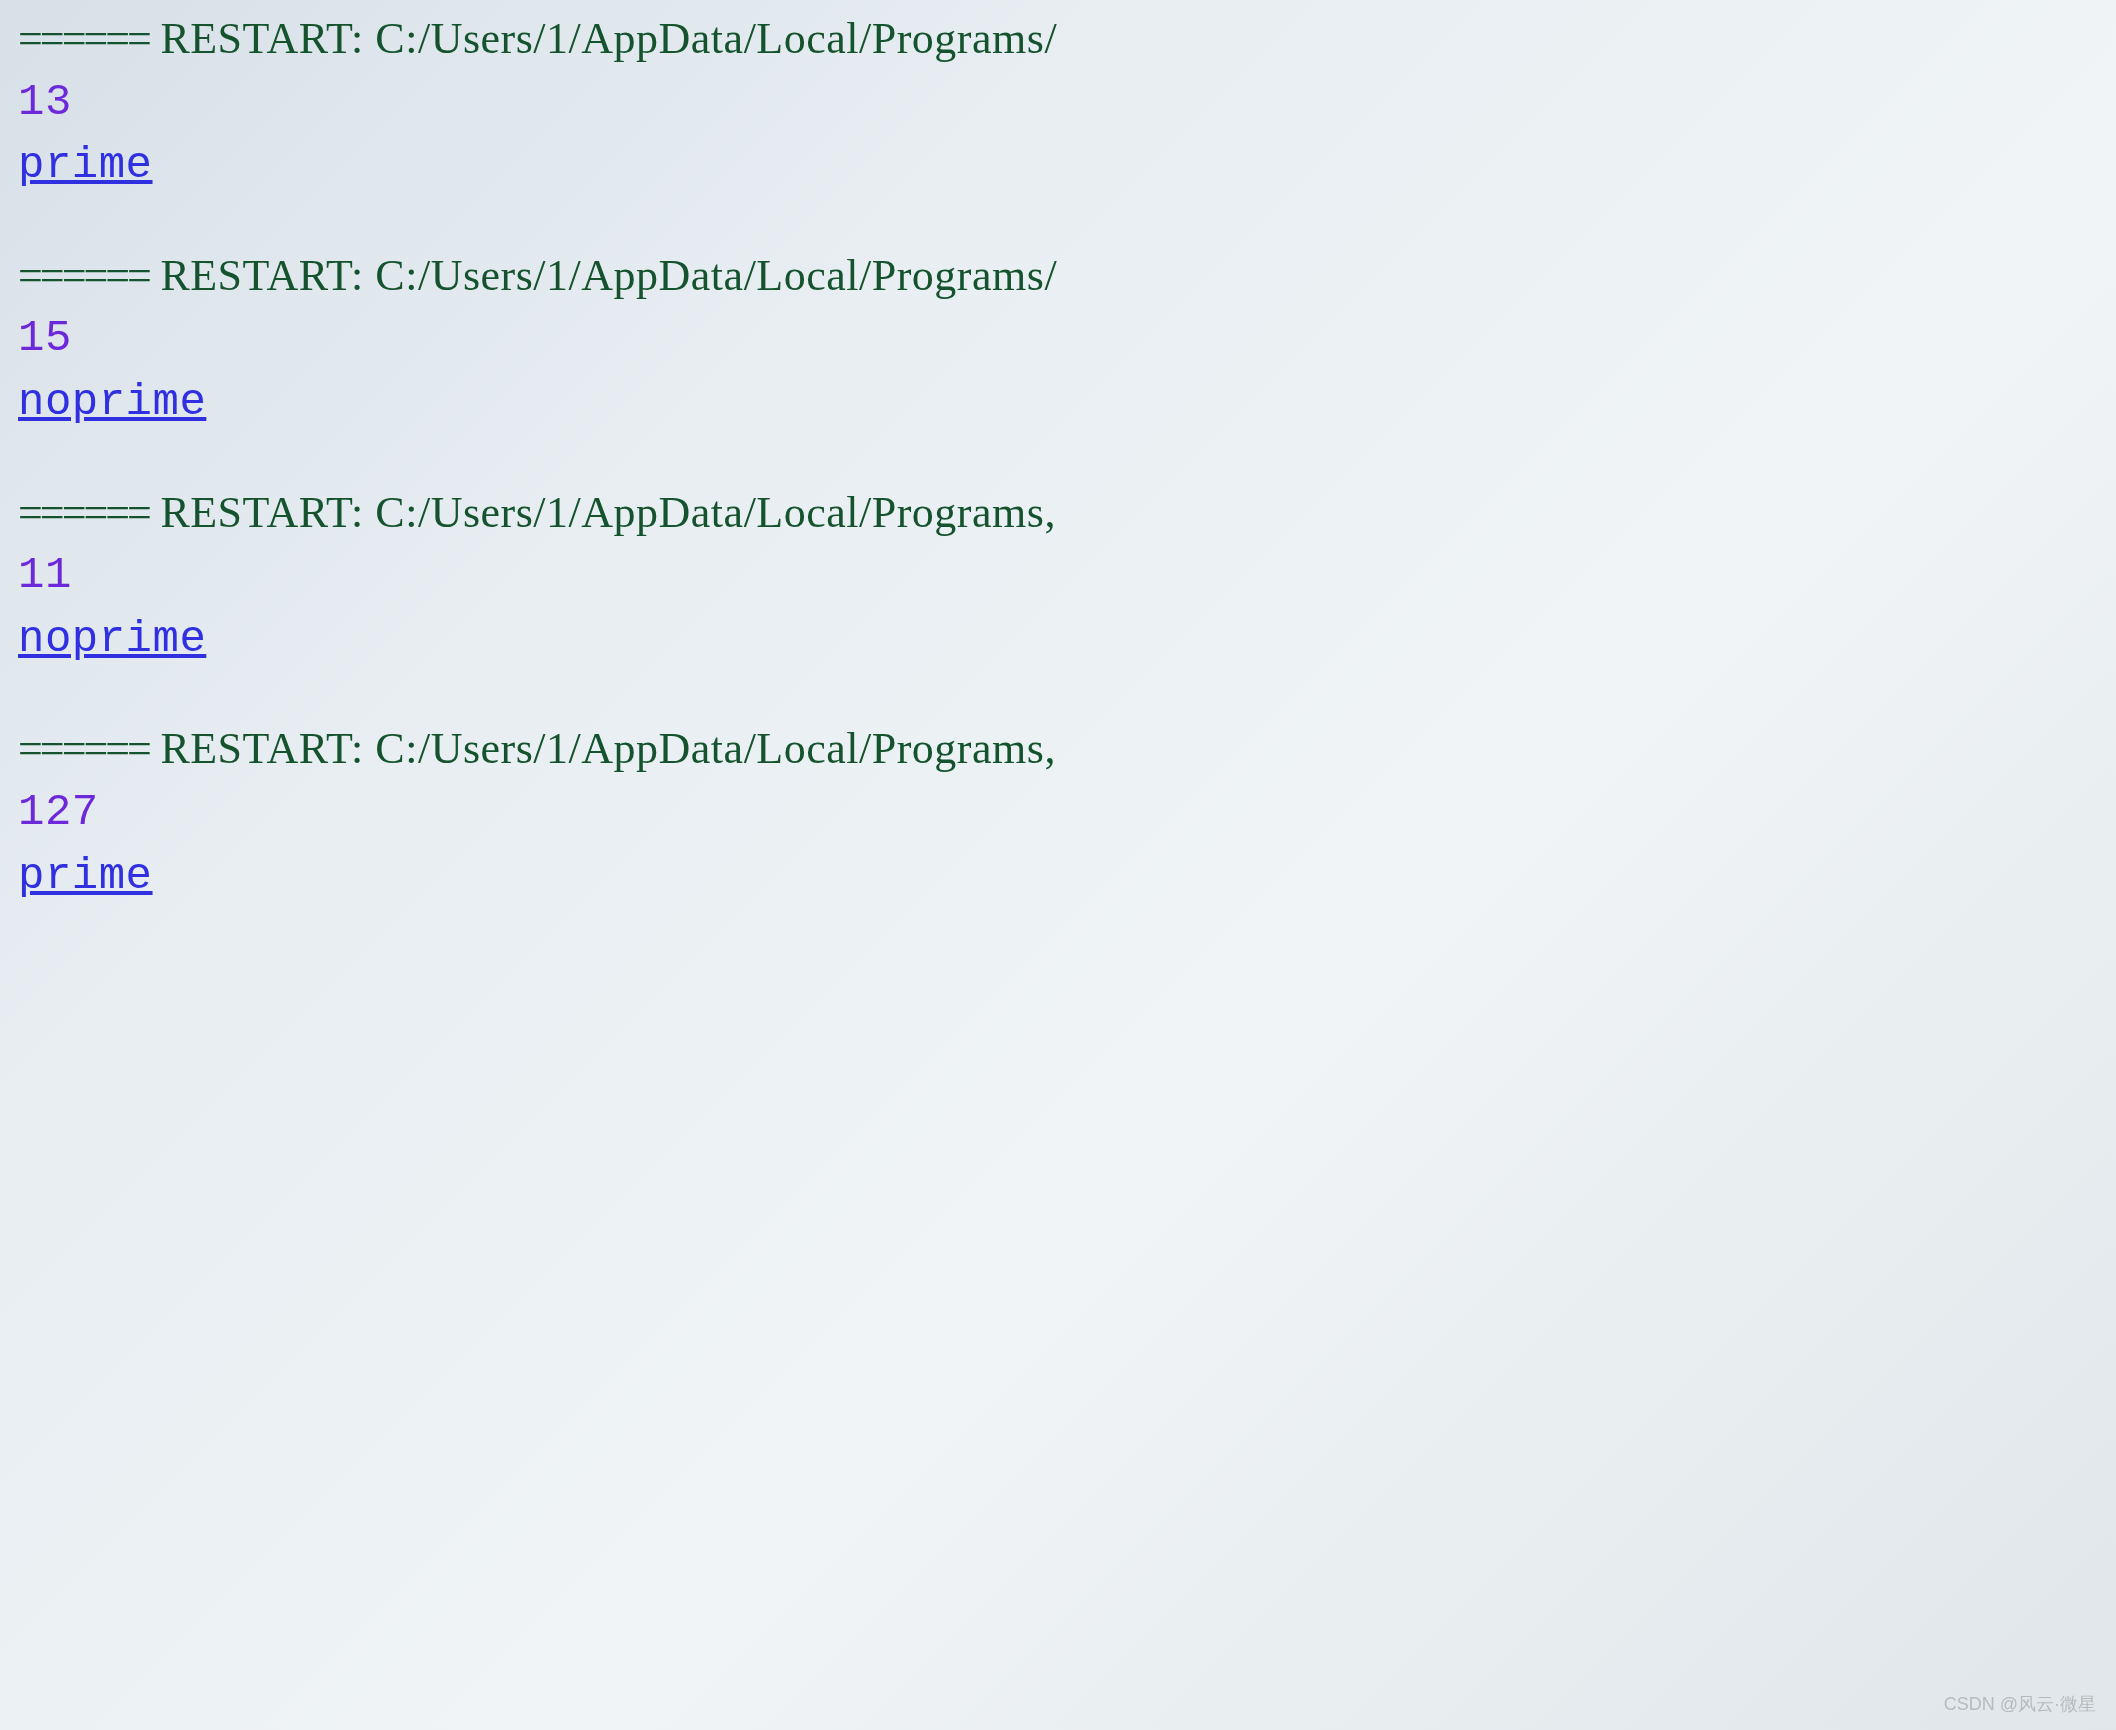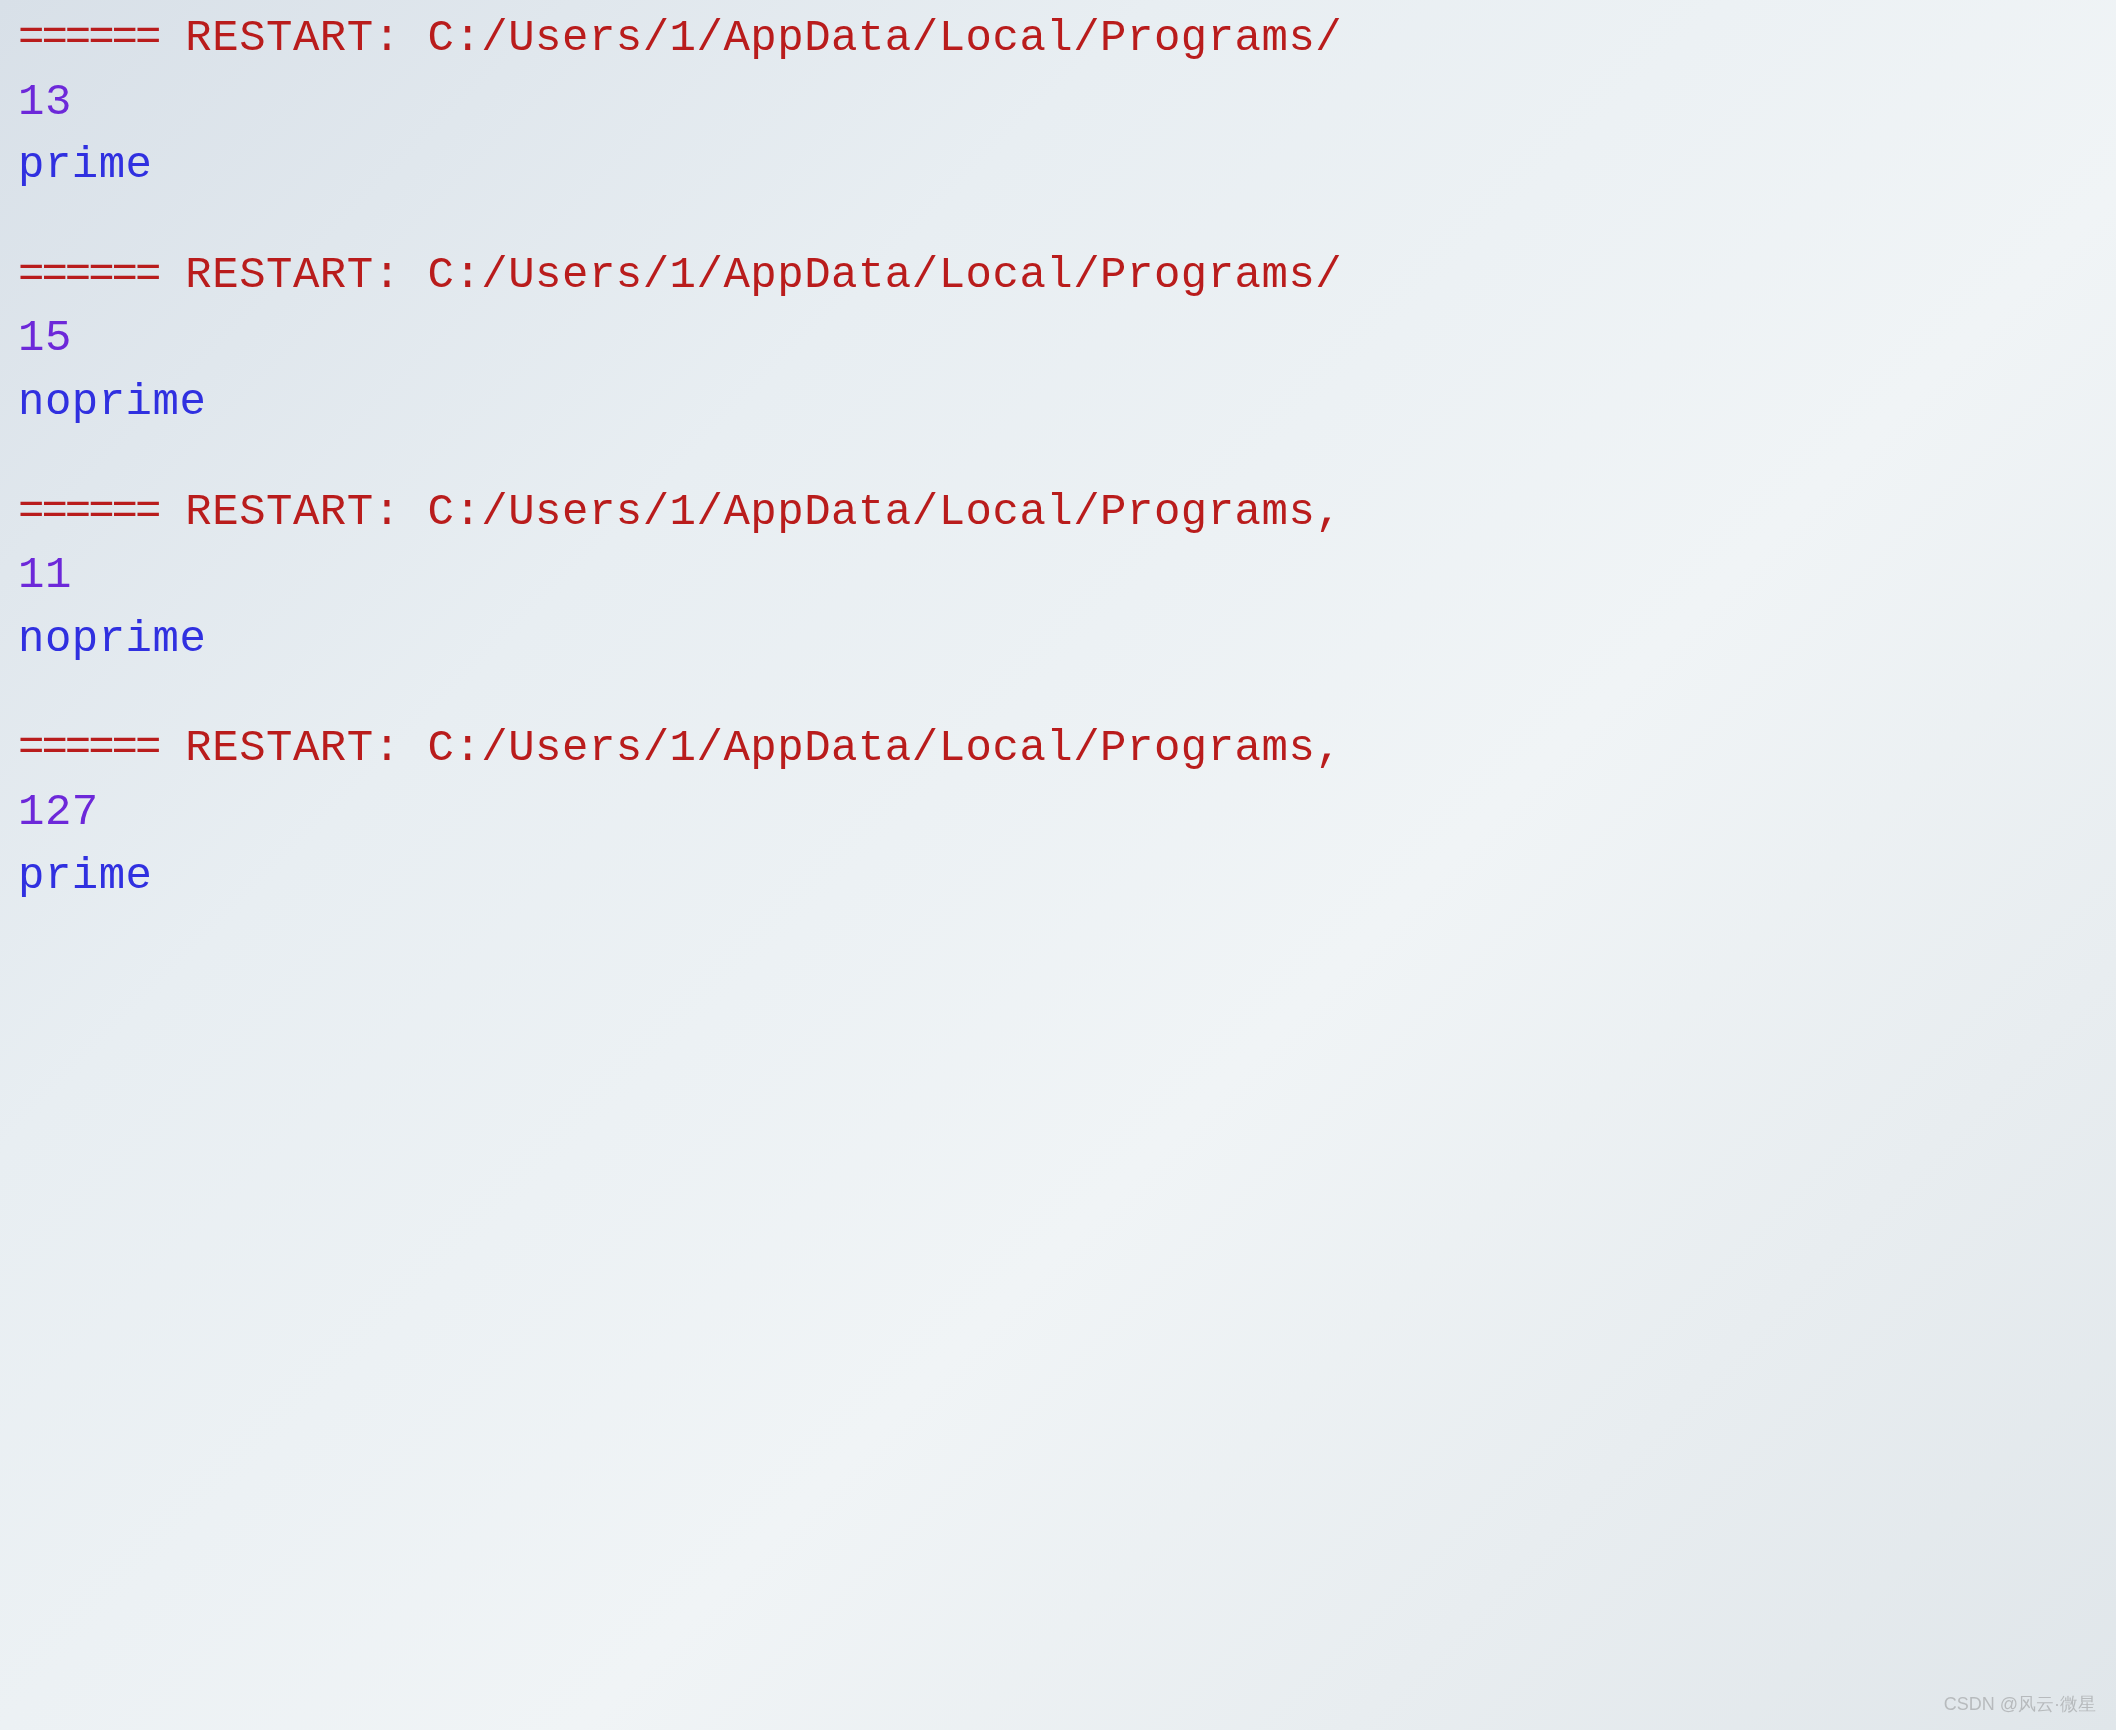--- a/index.html
+++ b/index.html
@@ -14,39 +14,41 @@
       line-height: 1.4;
       padding: 8px 0 0 18px;
       overflow: hidden;
       width: 2117px;
       height: 1731px;
       white-space: nowrap;
       color: #1a1a1a;
       letter-spacing: 0.5px;
     }
     .restart-line {
-      color: #b91c1c;
+      color: #14532d;
       font-weight: normal;
       margin-top: 28px;
+      font-family: Liberation Serif, serif;
     }
     .restart-line:first-child {
       margin-top: 0;
     }
     .equals {
       letter-spacing: -3px;
       font-weight: normal;
     }
     .input-line {
       color: #6d28d9;
       margin-top: 2px;
     }
     .output-line {
       color: #3030e0;
       margin-top: 2px;
       margin-bottom: 12px;
+      text-decoration: underline;
     }
     .watermark {
       position: fixed;
       bottom: 13px;
       right: 20px;
       font-size: 18px;
       color: rgba(120, 120, 120, 0.4);
       font-family: Arial, sans-serif;
       letter-spacing: 0;
     }

